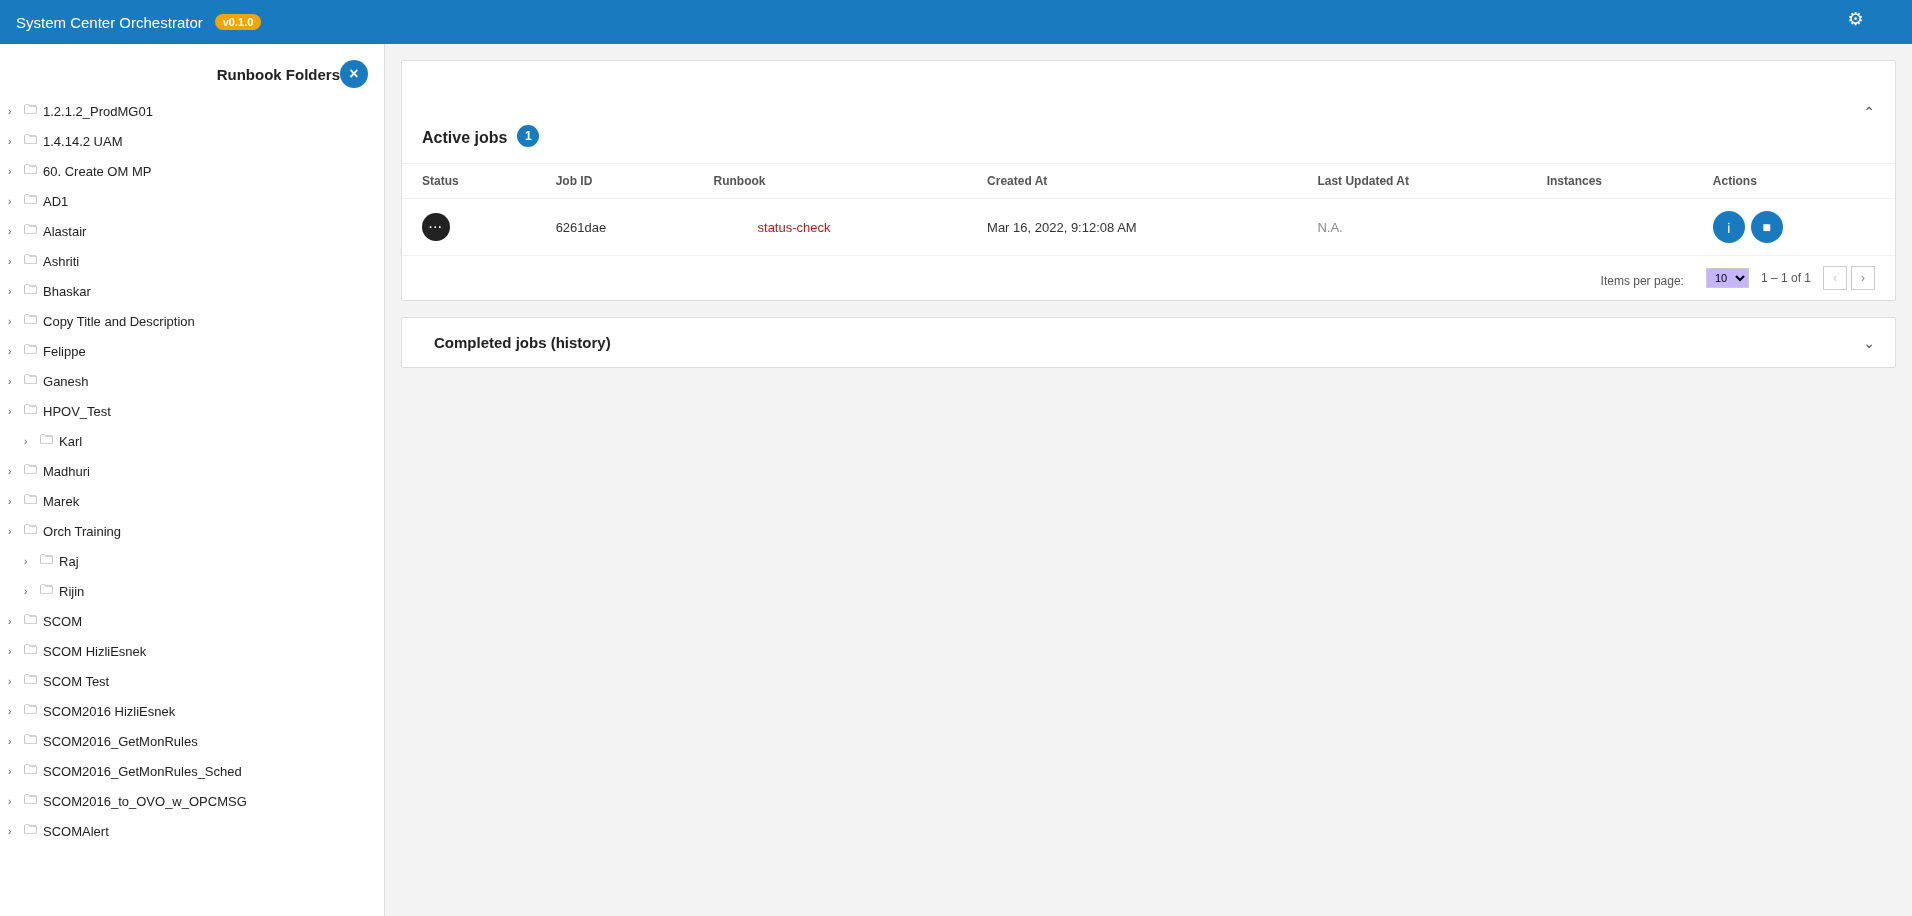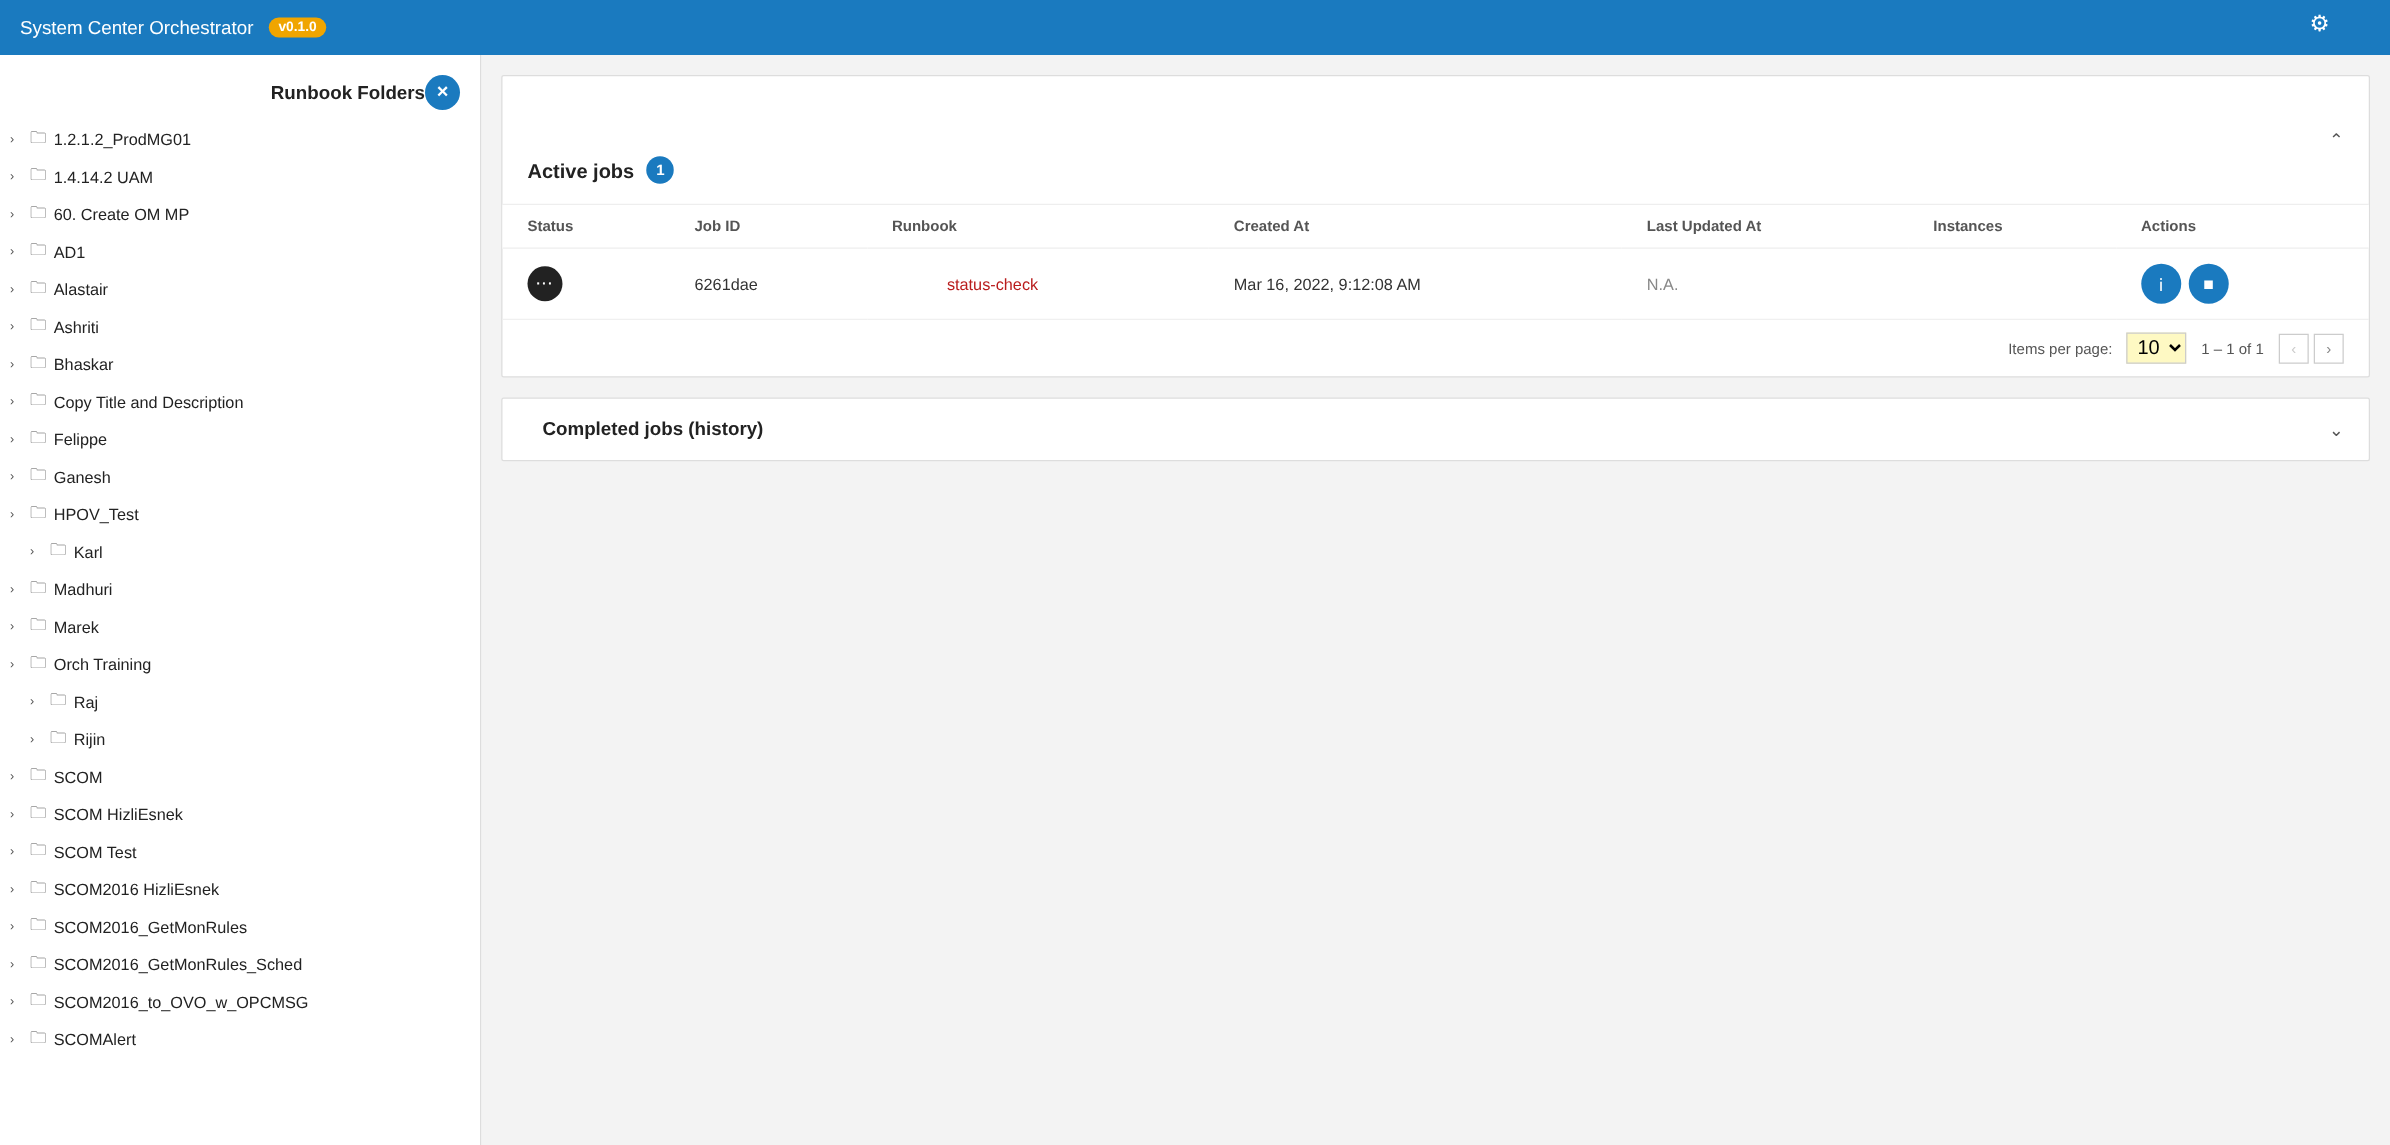--- a/index.html
+++ b/index.html
@@ -236,28 +236,28 @@
       display: flex;
       align-items: center;
       justify-content: flex-end;
       padding: 10px 20px;
       gap: 12px;
       font-size: 12px;
       color: #555;
     }
     .items-per-page {
       display: flex;
-      align-items: center;
-      gap: 11px;
+      align-items: flex-end;
+      gap: 22px;
     }
     .page-select {
       border: 1px solid #ccc;
-      background: #fef9c3;
+      background: #c4b5fd;
       padding: 2px 4px;
-      font-size: 16px;
+      font-size: 11px;
       cursor: pointer;
     }
     .page-info {
       color: #555;
     }
     .page-nav {
       display: flex;
       gap: 4px;
     }
     .page-nav-btn {

